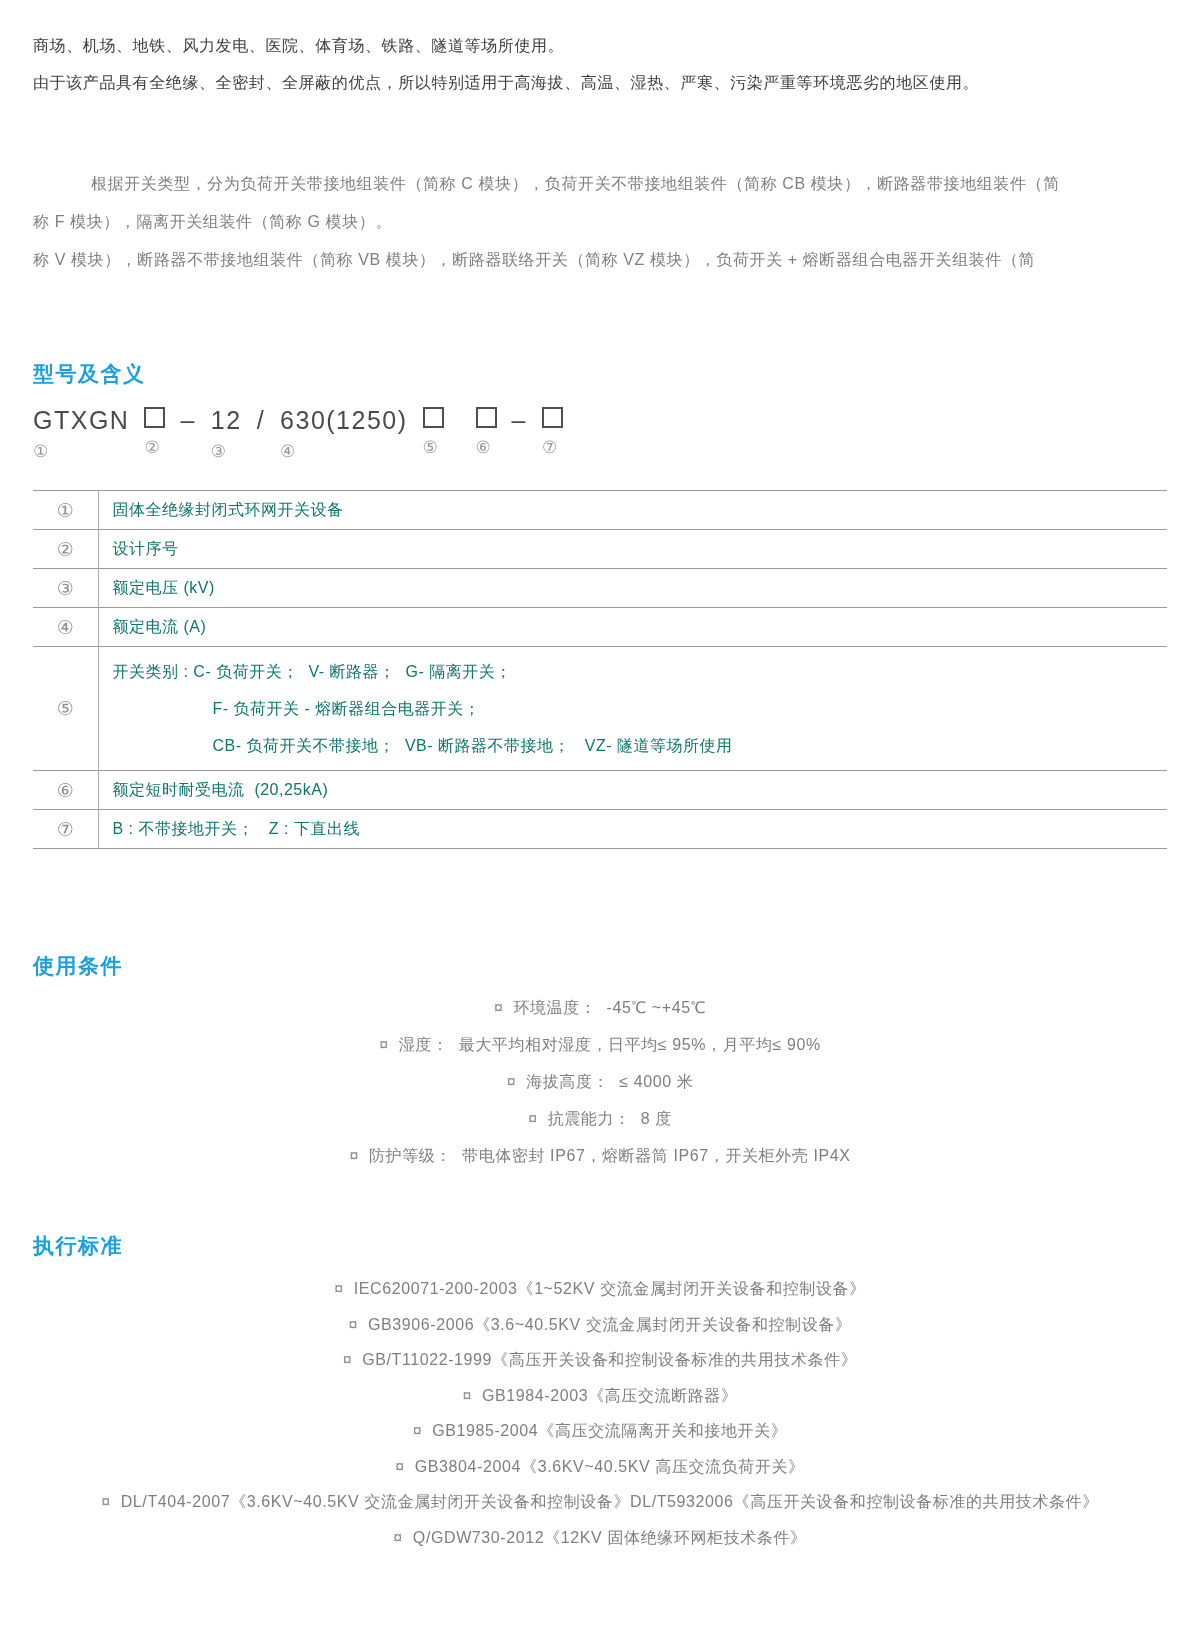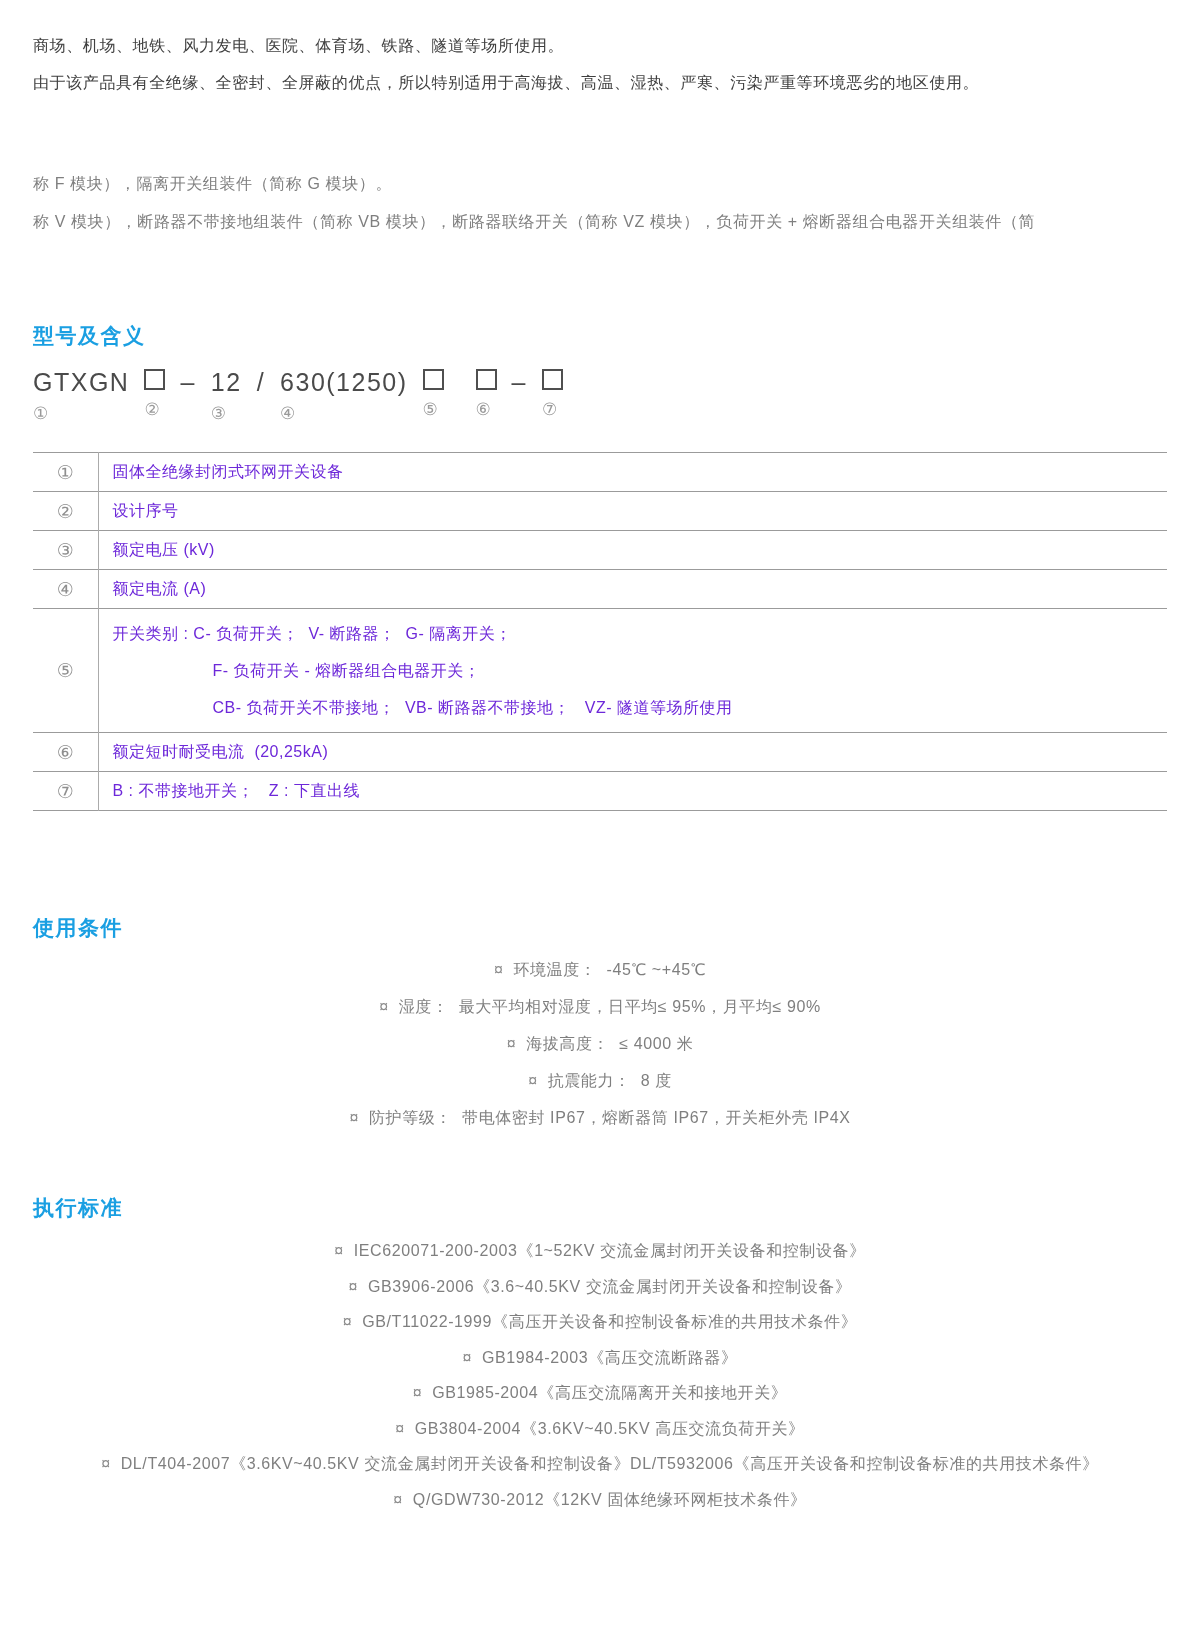--- a/index.html
+++ b/index.html
@@ -36,21 +36,21 @@
   .model-table {
     width:100%; margin-top:28px; border-collapse:collapse;
     border-top:1px solid #9b9b9b; border-bottom:1px solid #9b9b9b;
   }
   .model-table tr + tr td { border-top:1px solid #9b9b9b; }
   .model-table td { vertical-align:middle; }
   .td-no {
     width:65px; text-align:center; border-right:1px solid #ababab;
     font-size:19px; color:#8f8f8f; padding:6px 0;
   }
-  .td-desc { padding:6px 14px; font-size:16px; color:#6d28d9; letter-spacing:0.5px; }
+  .td-desc { padding:6px 14px; font-size:16px; color:#0f766e; letter-spacing:0.5px; }
   .cell-lines { line-height:26px; white-space:pre-wrap; }
   .cell-lines .cell-line { line-height:37px; white-space:pre-wrap; }
   .cell-lines .cell-line.pad { padding-left:100px; }
 
   
   .conditions { margin-top:104px; }
   .bullet-list { margin:10px 0 0 0; padding:0; list-style:none;text-align:center; }
   .bullet-item { font-size:16px; letter-spacing:0.6px; white-space:pre-wrap; }
   .conditions .bullet-item { line-height:37px; }
   .standards { margin-top:59px; }
@@ -63,20 +63,21 @@
 
 <div class="content">
 
   <div class="intro">
     <p>商场、机场、地铁、风力发电、医院、体育场、铁路、隧道等场所使用。</p>
     <p>由于该产品具有全绝缘、全密封、全屏蔽的优点，所以特别适用于高海拔、高温、湿热、严寒、污染严重等环境恶劣的地区使用。</p>
   </div>
 
   <div class="classification">
     <div class="para">
+      <div class="para-line indent">根据开关类型，分为负荷开关带接地组装件（简称 C 模块），负荷开关不带接地组装件（简称 CB 模块），断路器带接地组装件（简</div>
       <div class="para-line">称 F 模块），隔离开关组装件（简称 G 模块）。</div>
       <div class="para-line">称 V 模块），断路器不带接地组装件（简称 VB 模块），断路器联络开关（简称 VZ 模块），负荷开关 + 熔断器组合电器开关组装件（简</div>
     </div>
   </div>
 
   <div class="model-section">
     <h2 class="section-heading">型号及含义</h2>
 
     <div class="designation">
 

